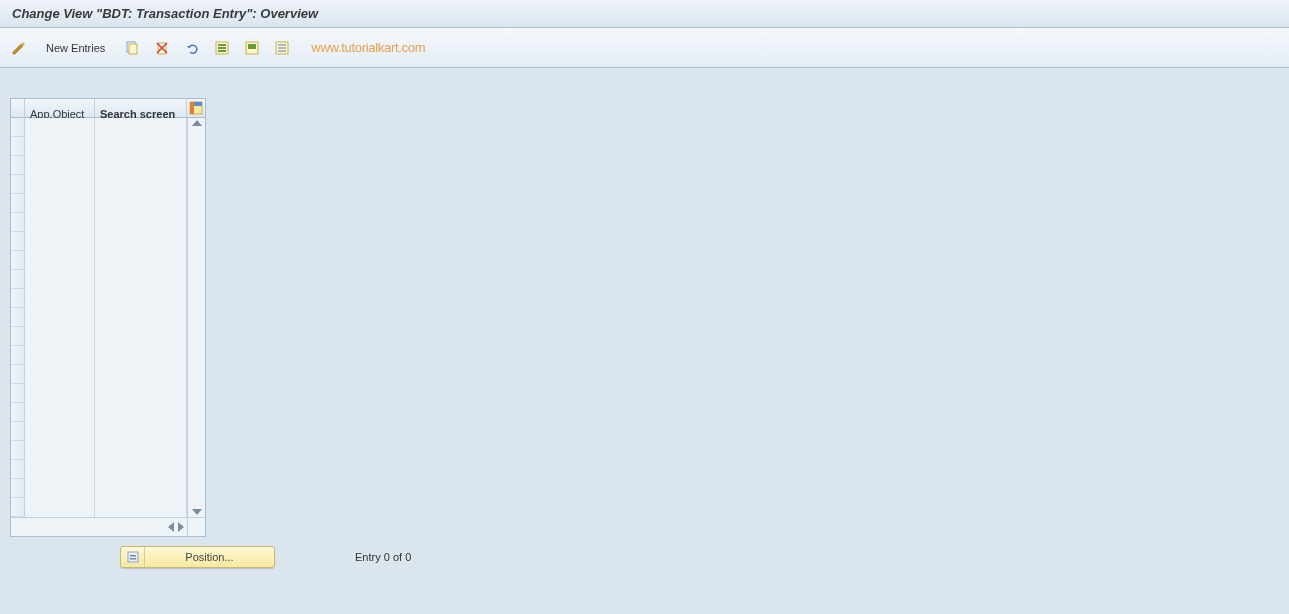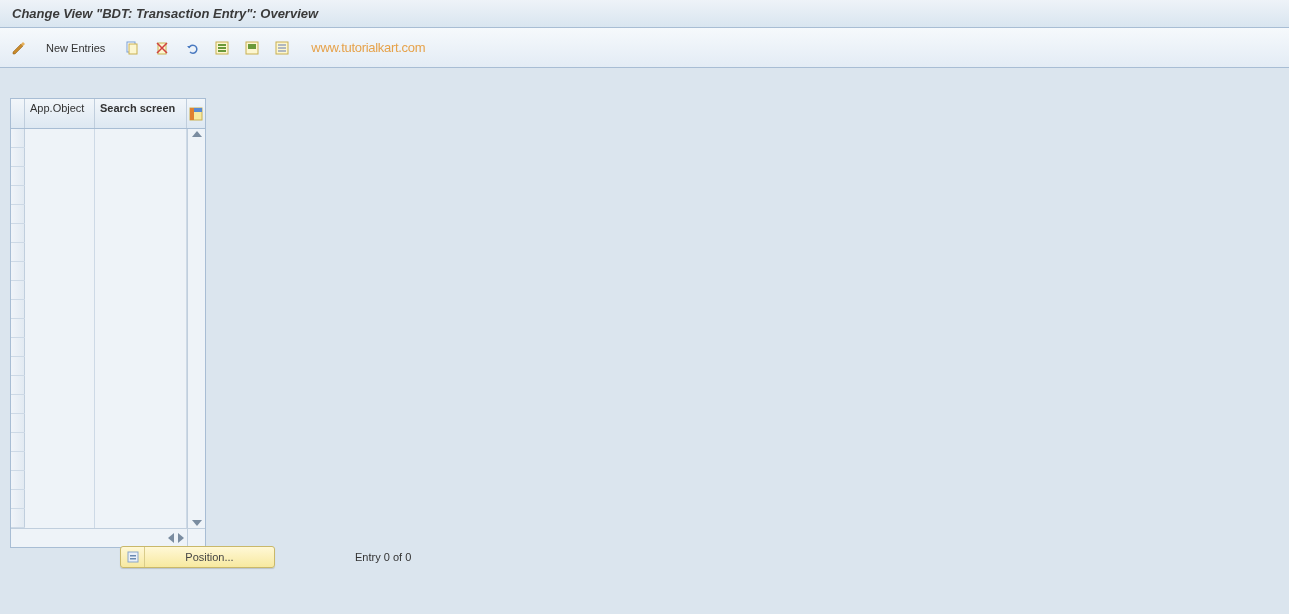--- a/index.html
+++ b/index.html
@@ -67,24 +67,24 @@
       background: linear-gradient(#f2f6fa, #dde8f2);
       border-bottom: 1px solid #a8bdd4;
     }
     .gh-sel {
       width: 14px;
       border-right: 1px solid #c0cedd;
       background: linear-gradient(#f2f6fa, #dde8f2);
     }
     .gh-col {
       border-right: 1px solid #c0cedd;
-      padding: 3px 5px;
+      padding: 9px 5px;
       font-size: 11px;
       color: #333;
-      height: 29px;
+      height: 14px;
     }
     .gh-col1 { width: 70px; }
     .gh-col2 { width: 92px; font-weight: bold; }
     .gh-settings {
       width: 18px;
       display: flex;
       align-items: center;
       justify-content: center;
       cursor: pointer;
     }

